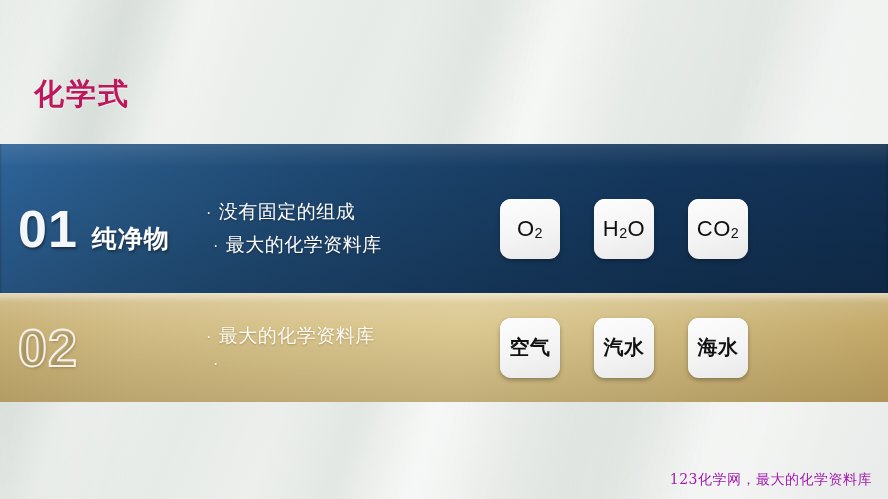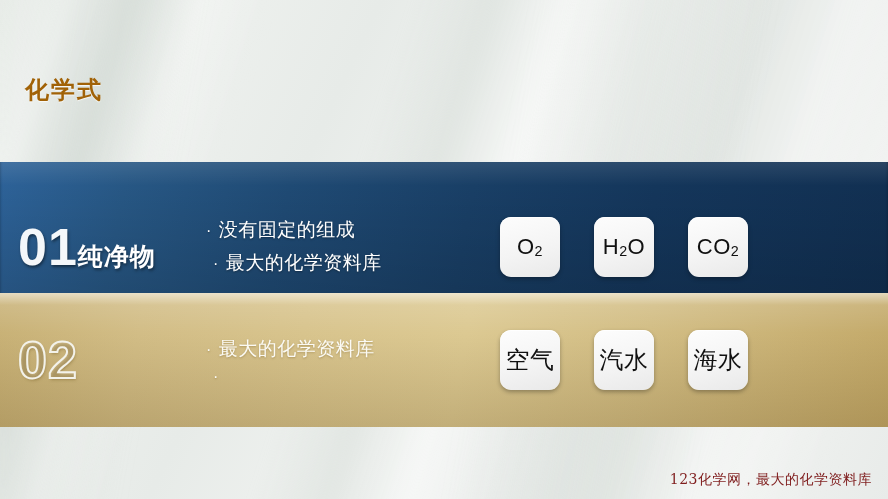--- a/index.html
+++ b/index.html
@@ -55,48 +55,48 @@
         rgba(255,255,255,0) 55%,
         rgba(208,216,210,0.22) 66%,
         rgba(255,255,255,0) 78%);
     filter: blur(11px);
     pointer-events: none;
   }
 
   
   .title {
     position: absolute;
-    left: 25px;
+    left: 34px;
     top: 74px;
-    font-size: 24px;
+    font-size: 30px;
     font-weight: bold;
-    color: #a16207;
+    color: #be185d;
     letter-spacing: 2px;
     text-shadow: 0 1px 1px rgba(255,255,255,0.75);
   }
 
   
   .row {
     position: absolute;
     left: 0;
     width: 888px;
     display: flex;
     align-items: center;
   }
   .row-pure {
-    top: 162px;
+    top: 144px;
     height: 169px;
     background:
       linear-gradient(180deg, rgba(255,255,255,0.10) 0%, rgba(0,0,0,0) 14%, rgba(0,0,0,0.18) 100%),
       linear-gradient(100deg, #2d6298 0%, #275784 14%, #1f4a74 32%, #193f66 52%, #14365b 72%, #112f51 100%);
     box-shadow: inset 0 -2px 3px rgba(0,0,0,0.35);
   }
   .row-mix {
     top: 293px;
-    height: 134px;
+    height: 109px;
     background:
       linear-gradient(180deg, rgba(255,255,255,0.55) 0%, rgba(255,255,255,0.12) 9%, rgba(0,0,0,0) 30%, rgba(90,66,20,0.20) 100%),
       linear-gradient(100deg, #c8b176 0%, #d2bd86 16%, #d8c48d 34%, #dcc992 52%, #d2bd84 72%, #c3a969 100%);
   }
 
   
   .idx-block {
     width: 200px;
     flex: 0 0 200px;
     display: flex;
@@ -113,20 +113,21 @@
   .idx-num.solid {
     color: #f4f7fa;
     text-shadow: 1px 2px 3px rgba(0,0,0,0.45);
   }
   .idx-num.outline {
     color: rgba(255,255,255,0.10);
     -webkit-text-stroke: 2px #f3f2ea;
     text-shadow: 1px 2px 3px rgba(120,95,40,0.45);
   }
   .idx-name {
+    margin-left: 14px;
     font-size: 25px;
     font-weight: bold;
     letter-spacing: 1px;
     color: #ffffff;
   }
   .idx-name.shadowed {
     text-shadow: 1px 2px 3px rgba(0,0,0,0.40);
   }
   .idx-name.shadowed-gold {
     color: #fdfdf8;
@@ -171,36 +172,36 @@
     border-radius: 11px;
     background: linear-gradient(165deg, #fdfdfd 0%, #f4f4f4 55%, #e9e9e9 100%);
     box-shadow: 0 2px 4px rgba(0,0,0,0.30), inset 0 1px 0 rgba(255,255,255,0.9);
     display: flex;
     align-items: center;
     justify-content: center;
     color: #111111;
     font-size: 22px;
     letter-spacing: 0.5px;
   }
-  .card.cn { font-size: 24px; }
+  .card.cn { font-size: 20px; font-weight: bold; }
   .card sub {
     font-size: 0.65em;
     vertical-align: baseline;
     position: relative;
     top: 4px;
     left: 0px;
   }
 
   
   .watermark {
     position: absolute;
     right: 16px;
     bottom: 10px;
     font-size: 14px;
-    color: #7f1d1d;
+    color: #a21caf;
     font-family: "DejaVu Serif", "Liberation Serif", serif;
     letter-spacing: 0.5px;
   }
 </style>
 </head>
 <body>
 
 <div class="slide">
 
   <div class="bg-base"></div>

